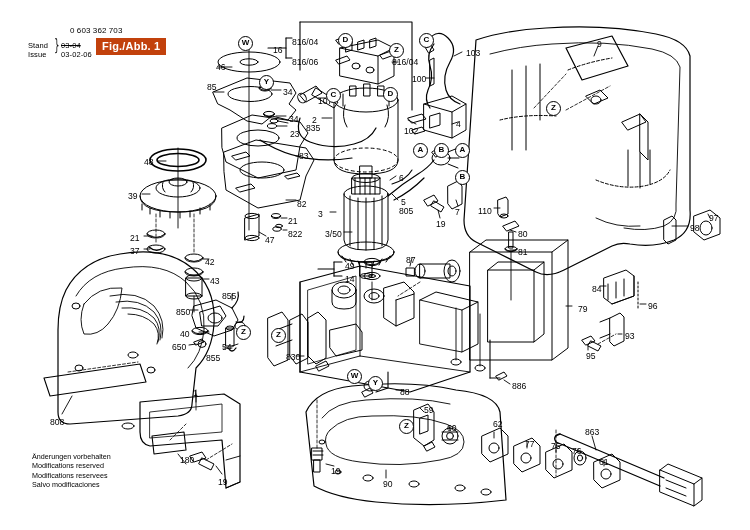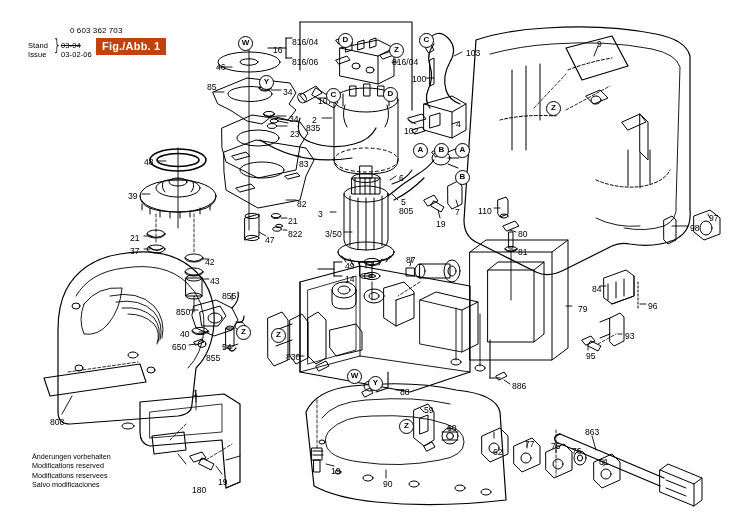--- a/index.html
+++ b/index.html
@@ -452,21 +452,21 @@
       <div class="lbl" style="left: 283px; top: 88px;">34</div>
       <div class="lbl" style="left: 318px; top: 97px;">107</div>
       <div class="lbl" style="left: 392px; top: 58px;">816/04</div>
       <div class="lbl" style="left: 412px; top: 75px;">100</div>
       <div class="lbl" style="left: 466px; top: 49px;">103</div>
       <div class="lbl" style="left: 404px; top: 127px;">102</div>
       <div class="lbl" style="left: 456px; top: 120px;">4</div>
       <div class="lbl" style="left: 289px; top: 115px;">34</div>
       <div class="lbl" style="left: 290px; top: 130px;">23</div>
       <div class="lbl" style="left: 289px; top: 124px; padding-left: 17px;">835</div>
-      <div class="lbl" style="left: 299px; top: 160px;">83</div>
+      <div class="lbl" style="left: 299px; top: 152px;">83</div>
       <div class="lbl" style="left: 312px; top: 116px;">2</div>
       <div class="lbl" style="left: 597px; top: 40px;">9</div>
       <div class="lbl" style="left: 144px; top: 158px;">48</div>
       <div class="lbl" style="left: 128px; top: 192px;">39</div>
       <div class="lbl" style="left: 130px; top: 234px;">21</div>
       <div class="lbl" style="left: 130px; top: 247px;">37</div>
       <div class="lbl" style="left: 205px; top: 258px;">42</div>
       <div class="lbl" style="left: 297px; top: 200px;">82</div>
       <div class="lbl" style="left: 288px; top: 217px;">21</div>
       <div class="lbl" style="left: 288px; top: 230px;">822</div>
@@ -496,31 +496,31 @@
       <div class="lbl" style="left: 176px; top: 308px;">850</div>
       <div class="lbl" style="left: 222px; top: 292px;">855</div>
       <div class="lbl" style="left: 206px; top: 354px;">855</div>
       <div class="lbl" style="left: 210px; top: 277px;">43</div>
       <div class="lbl" style="left: 180px; top: 330px;">40</div>
       <div class="lbl" style="left: 172px; top: 343px;">650</div>
       <div class="lbl" style="left: 222px; top: 343px;">54</div>
       <div class="lbl" style="left: 400px; top: 388px;">88</div>
       <div class="lbl" style="left: 424px; top: 406px;">59</div>
       <div class="lbl" style="left: 447px; top: 424px;">60</div>
-      <div class="lbl" style="left: 493px; top: 448px; text-align: center;">62</div>
+      <div class="lbl" style="left: 493px; top: 420px; text-align: center;">62</div>
       <div class="lbl" style="left: 525px; top: 440px;">77</div>
       <div class="lbl" style="left: 551px; top: 442px;">75</div>
       <div class="lbl" style="left: 572px; top: 447px;">76</div>
       <div class="lbl" style="left: 599px; top: 458px;">61</div>
       <div class="lbl" style="left: 585px; top: 428px;">863</div>
       <div class="lbl" style="left: 331px; top: 467px;">19</div>
       <div class="lbl" style="left: 383px; top: 480px;">90</div>
       <div class="lbl" style="left: 193px; top: 389px;">1</div>
       <div class="lbl" style="left: 50px; top: 418px;">808</div>
-      <div class="lbl" style="left: 180px; top: 486px; margin-left: 12px;">180</div>
+      <div class="lbl" style="left: 180px; top: 456px;">180</div>
       <div class="lbl" style="left: 218px; top: 478px;">19</div>
       <div class="bub" style="left: 238px; top: 36px;">W</div>
       <div class="bub" style="left: 259px; top: 75px;">Y</div>
       <div class="bub" style="left: 338px; top: 33px;">D</div>
       <div class="bub" style="left: 419px; top: 33px;">C</div>
       <div class="bub" style="left: 389px; top: 43px;">Z</div>
       <div class="bub" style="left: 326px; top: 88px;">C</div>
       <div class="bub" style="left: 383px; top: 87px;">D</div>
       <div class="bub" style="left: 413px; top: 143px;">A</div>
       <div class="bub" style="left: 434px; top: 143px;">B</div>

